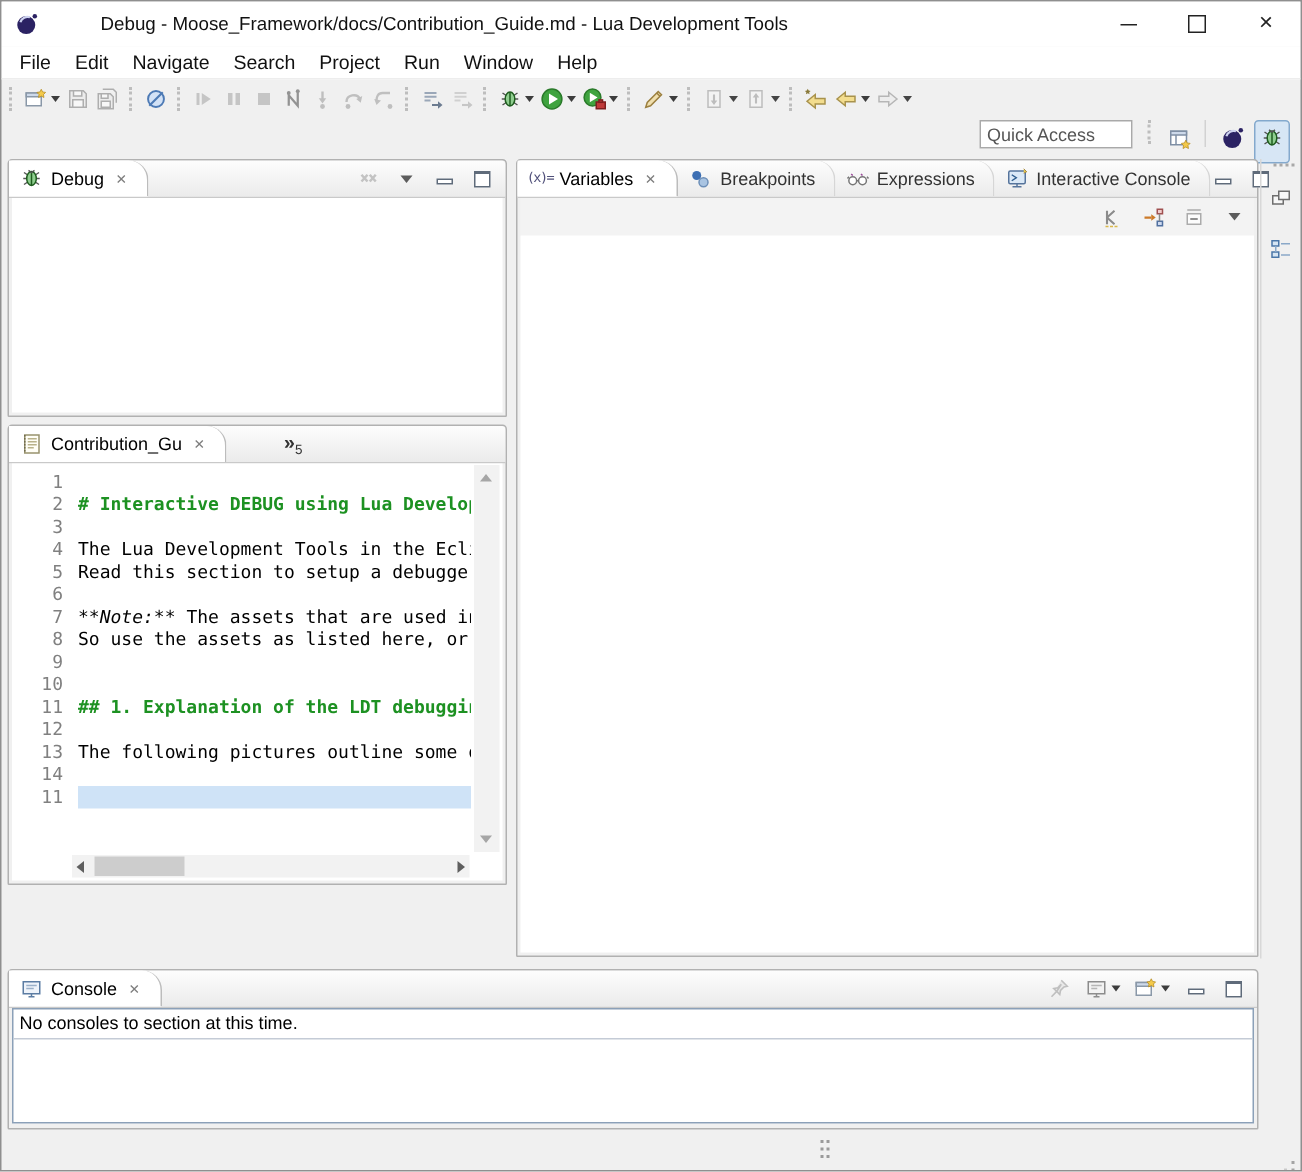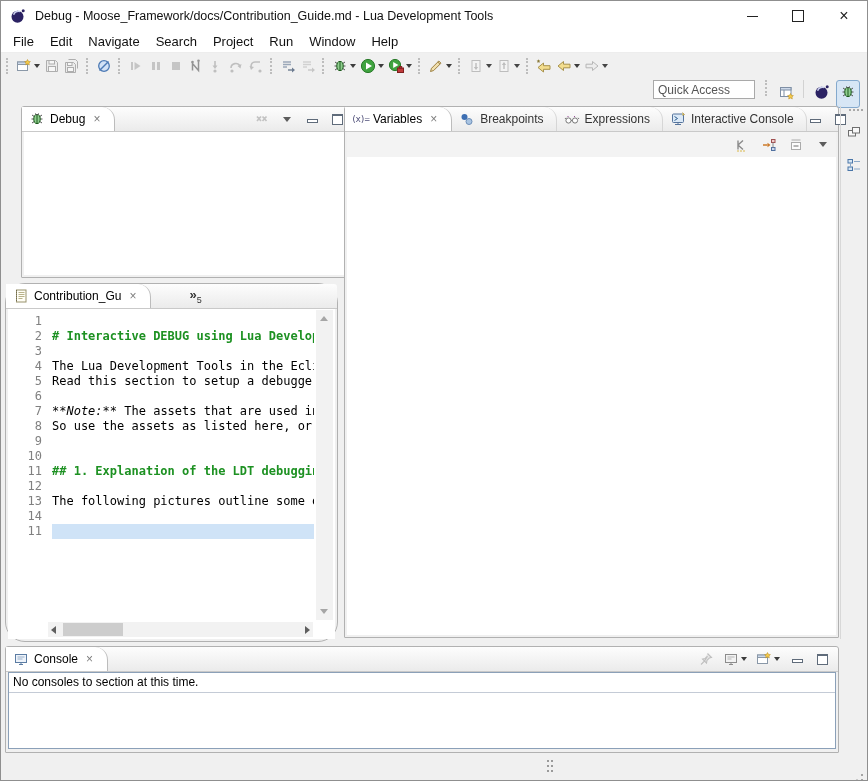--- a/index.html
+++ b/index.html
@@ -1,19 +1,19 @@
 <!DOCTYPE html>
 <html><head>
 <meta charset="utf-8">
 <style>
   html,body{margin:0;padding:0;background:#c8c8c8;}
   #window{position:relative;width:868px;height:781px;background:#f0f0f0;border:1px solid #8f8f8f;
     box-sizing:border-box;font-family:"Liberation Sans",sans-serif;overflow:hidden;}
   
-  .titlebar{position:absolute;left:0;top:0;right:0;height:30px;background:#fff;display:flex;align-items:center;}
+  .titlebar{position:absolute;left:0;top:0;right:0;height:30px;background:#fff;display:flex;align-items:center;gap:32px;}
   .app-icon{margin-left:9px;width:16px;height:16px;flex:none;}
   .title{margin-left:9px;font-size:12.5px;color:#111;white-space:nowrap;}
   .win-controls{margin-left:auto;display:flex;height:100%;}
   .wc{width:46px;height:100%;display:flex;align-items:center;justify-content:center;color:#222;}
   .wc .g-min{width:11px;height:0;border-top:1px solid #222;}
   .wc .g-max{width:10px;height:10px;border:1px solid #222;}
   .wc.close{font-size:16px;font-weight:400;}
   
   .menubar{position:absolute;top:30px;left:0;right:0;height:21px;background:#fff;display:flex;align-items:center;
     padding-left:4px;font-size:13px;color:#111;border-bottom:1px solid #ededed;}
@@ -45,22 +45,22 @@
   .tab .icon{width:16px;height:16px;display:inline-flex;align-items:center;justify-content:center;flex:none;}
   .phead-tools{margin-left:auto;display:flex;align-items:center;gap:7px;padding-right:7px;}
   .phead-tools .tb-btn{padding:1px;}
   .more-tabs{align-self:center;margin-left:38px;font-size:13px;color:#333;font-weight:bold;}
   .more-tabs sub{font-size:9px;font-weight:normal;}
   .tri-down{width:0;height:0;border-left:4px solid transparent;border-right:4px solid transparent;
     border-top:5px solid #5c5c5c;display:inline-block;}
   .g-pmin{width:9px;height:2px;border:1px solid #5f6b7a;background:#fff;display:inline-block;margin-top:4px;}
   .g-pmax{width:9px;height:8px;border:1px solid #5f6b7a;border-top-width:2px;background:#fff;display:inline-block;}
   .pcontent{position:absolute;left:2px;right:2px;top:25px;bottom:2px;background:#fff;}
-  #part-debug{left:20px;top:105px;width:333px;height:172px;}
-  #part-editor{left:4px;top:282px;width:333px;height:359px;border-radius:20px;}
+  #part-debug{left:4px;top:105px;width:333px;height:172px;}
+  #part-editor{left:4px;top:282px;width:333px;height:307px;}
   #part-right{left:343px;top:105px;width:495px;height:532px;}
   #part-console{left:4px;top:645px;width:834px;height:107px;}
   
   .view-toolbar{position:absolute;top:25px;left:2px;right:2px;height:25px;display:flex;justify-content:flex-end;
     align-items:center;gap:7px;padding-right:3px;background:#f3f3f3;box-sizing:border-box;}
   #part-right .pcontent{top:50px;}
   
   .editor-body{position:absolute;left:2px;right:2px;top:25px;bottom:2px;background:#fff;overflow:hidden;}
   .eview{position:absolute;left:0;top:5px;right:21px;bottom:18px;overflow:hidden;
     font-family:"DejaVu Sans Mono","Liberation Mono",monospace;font-size:12px;line-height:15px;}

